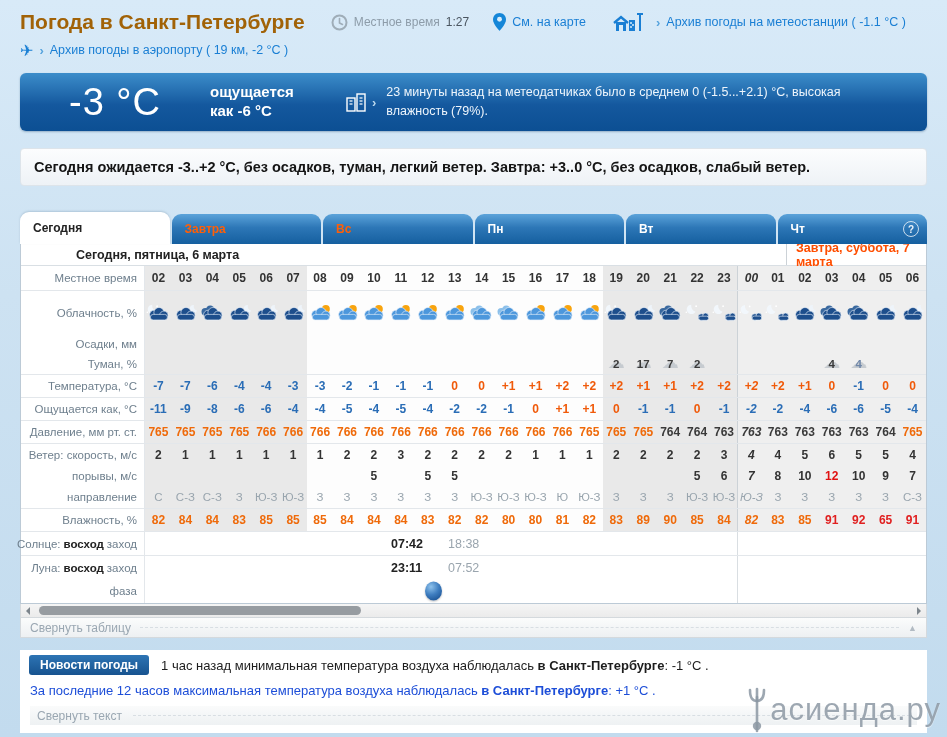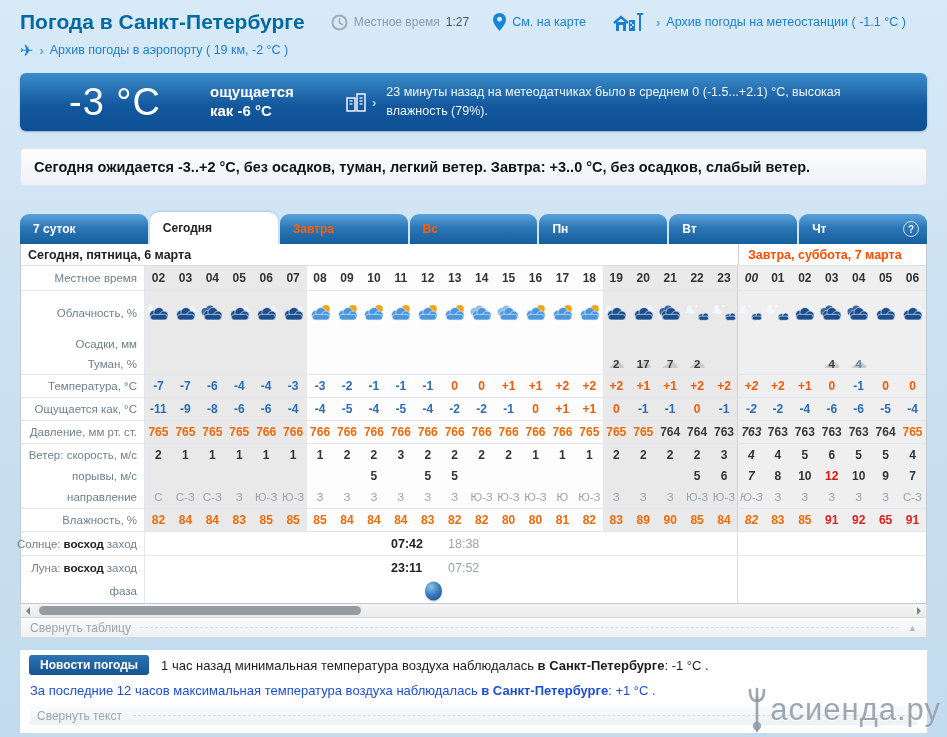--- a/index.html
+++ b/index.html
@@ -5,21 +5,21 @@
   * { box-sizing: border-box; }
   html,body { margin:0; padding:0; }
   body {
     width:947px; height:737px; position:relative; overflow:hidden;
     font-family:"Liberation Sans", sans-serif;
     background: linear-gradient(180deg,#d8eaf8 0%,#cde2f2 40%,#c2dbee 100%);
   }
   
   .hdr { padding:7px 20px 0; }
   .hdr-row1 { display:flex; align-items:center; height:30px; }
-  .page-title { font-size:21px; font-weight:bold; color:#0369a1; margin:0 14px 0 0; white-space:nowrap; }
+  .page-title { font-size:21px; font-weight:bold; color:#a16207; margin:0 14px 0 0; white-space:nowrap; }
   .hmeta { display:flex; align-items:center; gap:6px; margin-left:12px; white-space:nowrap; }
   .gray-label { color:#8d9ca9; font-size:12px; }
   .time-val { color:#4a5560; font-size:12px; }
   .blue-link { color:#1a7fd4; font-size:12.5px; text-decoration:none; cursor:pointer; }
   .arr { color:#56a3dd; font-size:13px; font-weight:bold; }
   .hdr-row2 { display:flex; align-items:center; gap:6px; height:22px; margin-top:2px; }
   .plane-glyph { color:#1a7fd4; font-size:16px; }
   
   .banner {
     margin:12px 20px 0; height:58px; border-radius:6px; display:flex; align-items:center;
@@ -46,21 +46,21 @@
   }
   .tab.t-orange { color:#ff5f07; }
   .tab.t-active { background:#fff; color:#222; height:32px; box-shadow:0 -1px 2px rgba(80,110,140,.25); }
   .help-circle {
     position:absolute; right:8px; top:7px; width:16px; height:16px; border-radius:50%;
     border:1px solid rgba(255,255,255,.75); color:rgba(255,255,255,.9);
     font-size:10px; display:flex; align-items:center; justify-content:center; font-weight:bold;
   }
   
   .wtable { margin:0 20px; background:#fff; border:1px solid #bccad6; border-top:none; }
-  .cap-row { display:flex; height:22px; align-items:center; border-bottom:1px solid #d9dfe4; font-size:12.5px; }
+  .cap-row { display:flex; height:22px; align-items:center; border-bottom:1px solid #d9dfe4; font-size:12.5px;padding-left:48px; }
   .cap-today { width:717px; padding-left:7px; color:#222; font-weight:bold; }
   .cap-tom { flex:1; border-left:1px solid #ccd2d7; padding-left:9px; color:#ff4e00; font-weight:bold; height:100%; display:flex; align-items:center; }
   .trow { display:flex; }
   .trow.bb { border-bottom:1px solid #e3e7eb; }
   .tlabel {
     width:124px; flex:none; font-size:11.5px; color:#6e7f8d; text-align:right;
     padding-right:7px; display:flex; justify-content:flex-end; align-items:center; gap:3px;
     border-right:1px solid #e3e7eb; background:#fff; white-space:nowrap;
   }
   .tlabel b { color:#222; }
@@ -201,21 +201,20 @@
         <line x1="13.5" y1="12" x2="16.5" y2="12" stroke="#fff" stroke-width="1.2"></line>
       </svg>
     <span class="arr" style="color:#bcd9ee">›</span>
   </div>
   <div class="banner-text">23 минуты назад на метеодатчиках было в среднем 0 (-1.5...+2.1) °C, высокая влажность (79%).</div>
 </div>
 
 <div class="summary">Сегодня ожидается -3..+2 °C, без осадков, туман, легкий ветер. Завтра: +3..0 °C, без осадков, слабый ветер.</div>
 
 <div class="tabs" id="tabs">
-    <div class="tab">7 суток</div>
     <div class="tab t-active">Сегодня</div>
     <div class="tab t-orange">Завтра</div>
     <div class="tab t-orange">Вс</div>
     <div class="tab">Пн</div>
     <div class="tab">Вт</div>
     <div class="tab">Чт<span class="help-circle">?</span></div>
   </div>
 
 <div class="wtable">
   <div class="cap-row">

